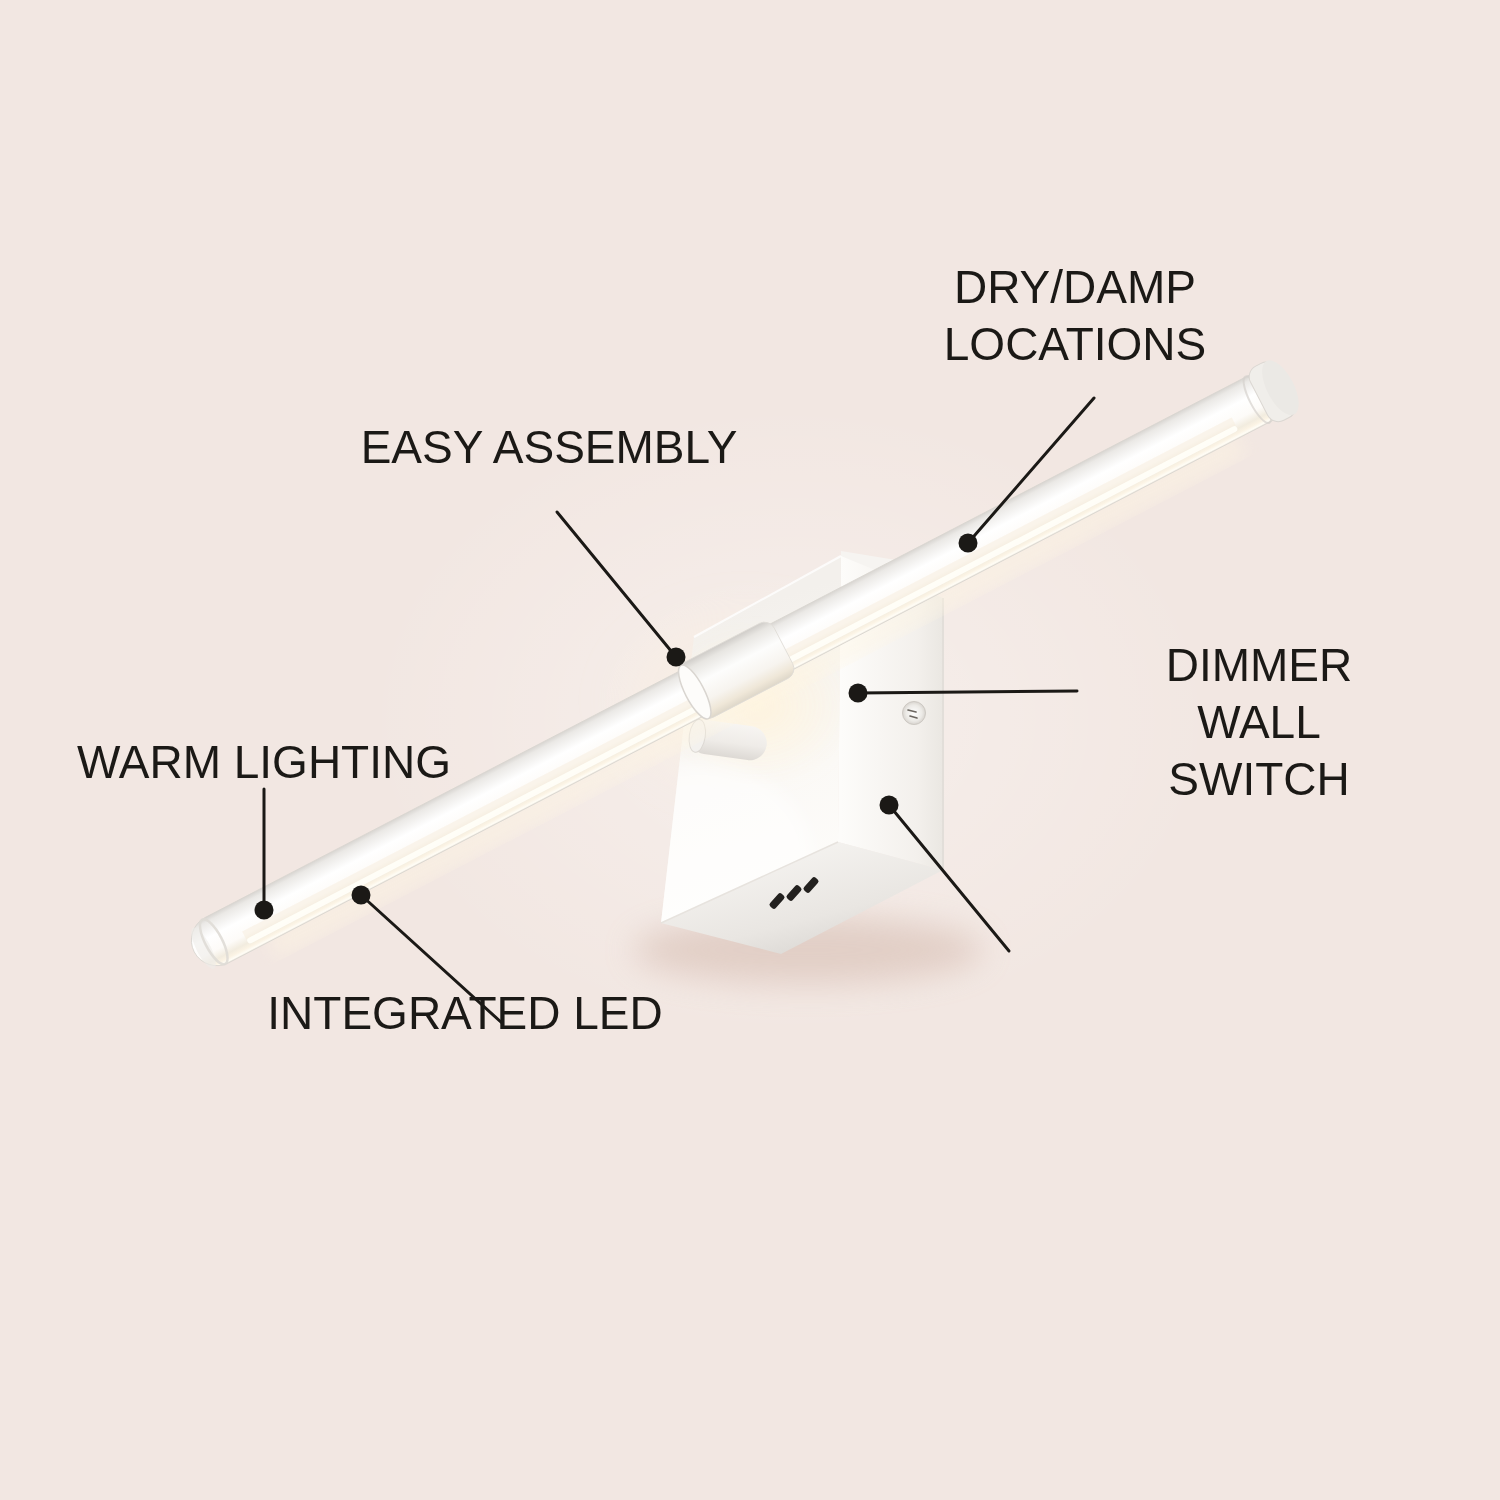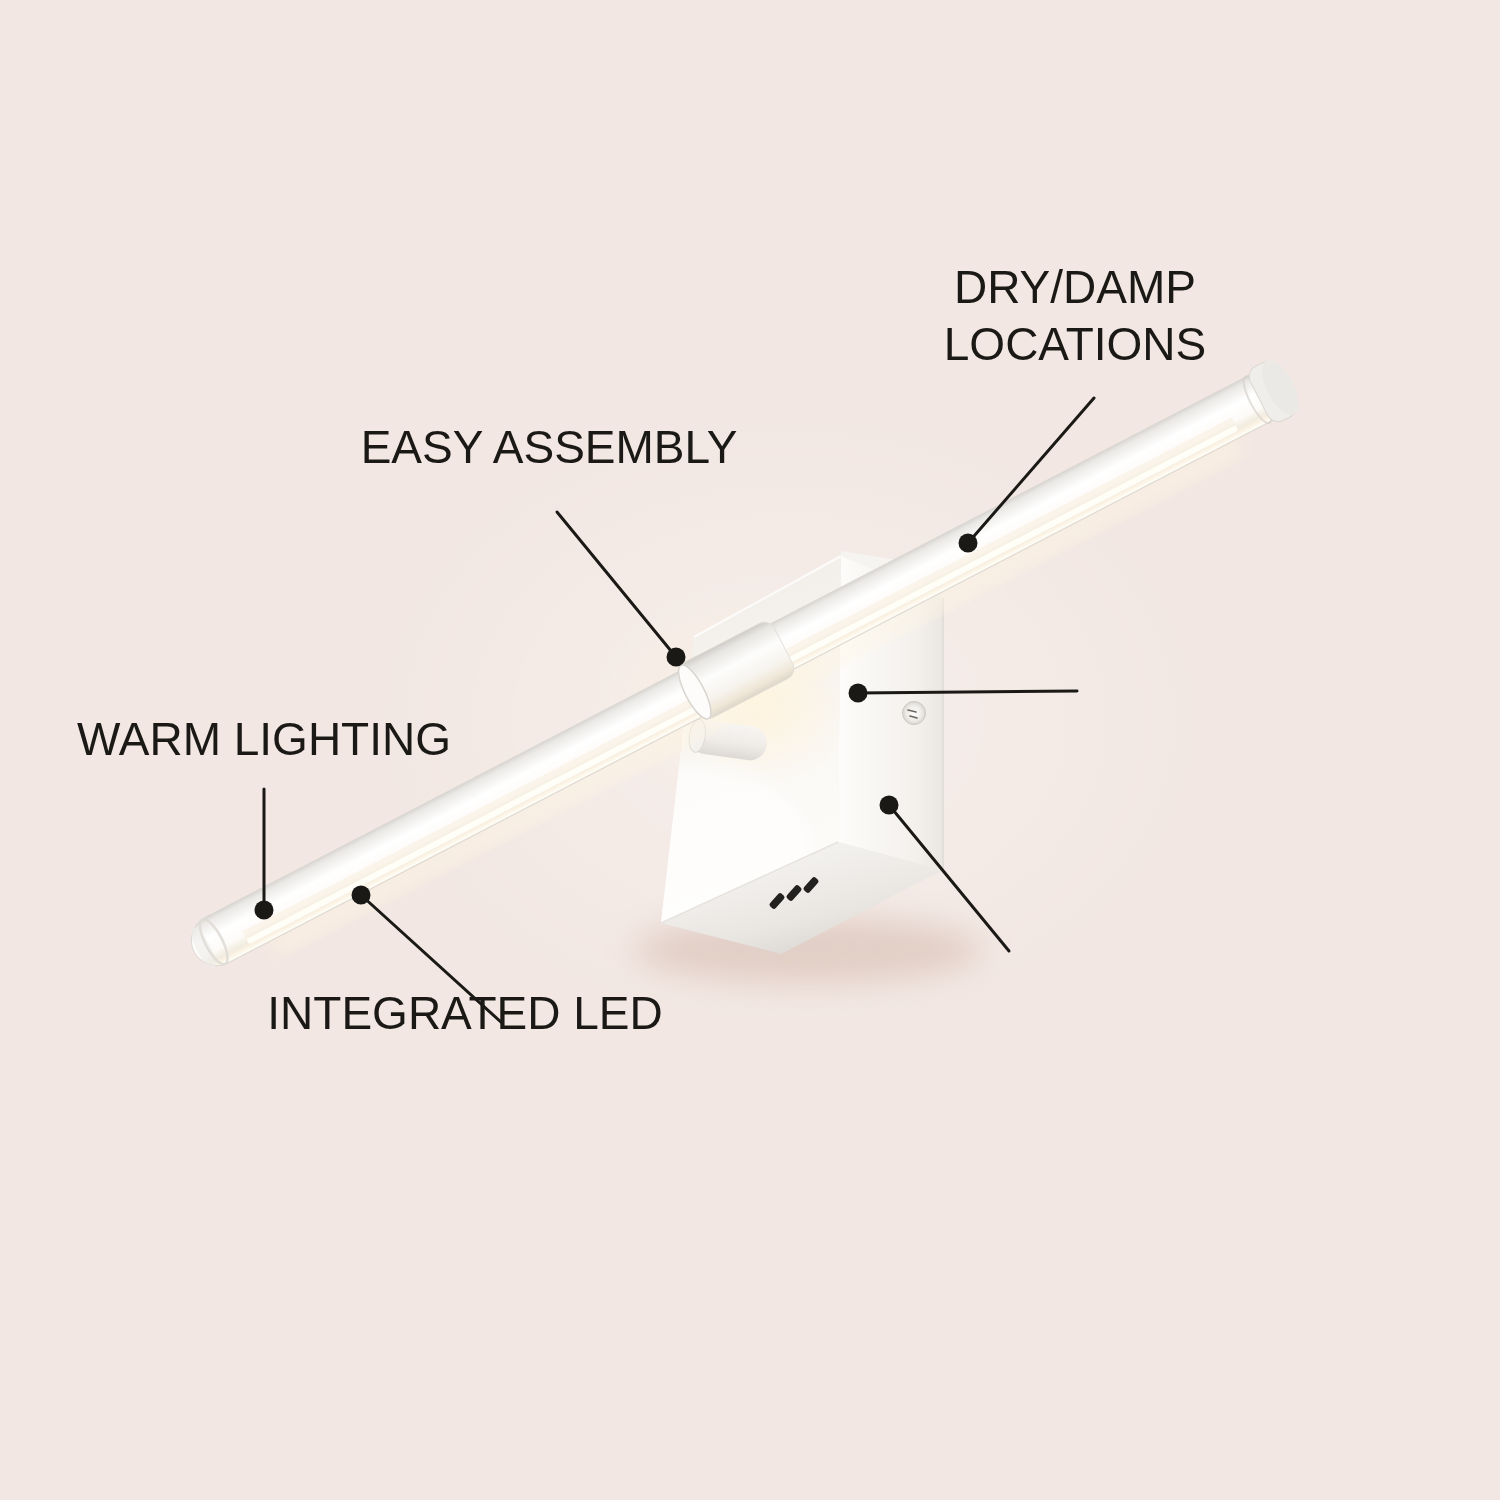--- a/index.html
+++ b/index.html
@@ -15,21 +15,21 @@
   .annotation-layer { position:absolute; left:0; top:0; width:1500px; height:1500px; pointer-events:none; }
   .callout-label {
     position:absolute; transform:translateX(-50%);
     color: var(--ink, #1b1916);
     font-size:46px; line-height:57px; font-weight:400; letter-spacing:0;
     text-align:center; white-space:pre-line;
   }
   .lbl-dry-damp   { left:1075px; top:259px; }
   .lbl-easy       { left:549px;  top:419px; }
   .lbl-dimmer-sw  { left:1259px; top:637px; }
-  .lbl-warm       { left:264px;  top:711px; }
+  .lbl-warm       { left:264px;  top:734px; }
   .lbl-led        { left:465px;  top:985px; }
   .lbl-dimmer-cmp { left:1013px; top:977px; }
 </style>
 </head>
 <body>
 
 <div class="stage">
 
   <svg class="fixture-svg" width="1500" height="1500" viewBox="0 0 1500 1500">
     <defs>
@@ -176,17 +176,19 @@
       <circle class="callout-dot" cx="264" cy="910" r="9.5"></circle>
       <circle class="callout-dot" cx="361" cy="895" r="9.5"></circle>
       <circle class="callout-dot" cx="889" cy="805" r="9.5"></circle>
     </g>
   </svg>
 
   <div class="annotation-layer">
     <div class="callout-label lbl-dry-damp">DRY/DAMP
 LOCATIONS</div>
     <div class="callout-label lbl-easy">EASY ASSEMBLY</div>
+    <div class="callout-label lbl-dimmer-sw">DIMMER WALL
+SWITCH</div>
     <div class="callout-label lbl-warm">WARM LIGHTING</div>
     <div class="callout-label lbl-led">INTEGRATED LED</div>
   </div>
 
 </div>
 
 </body></html>

